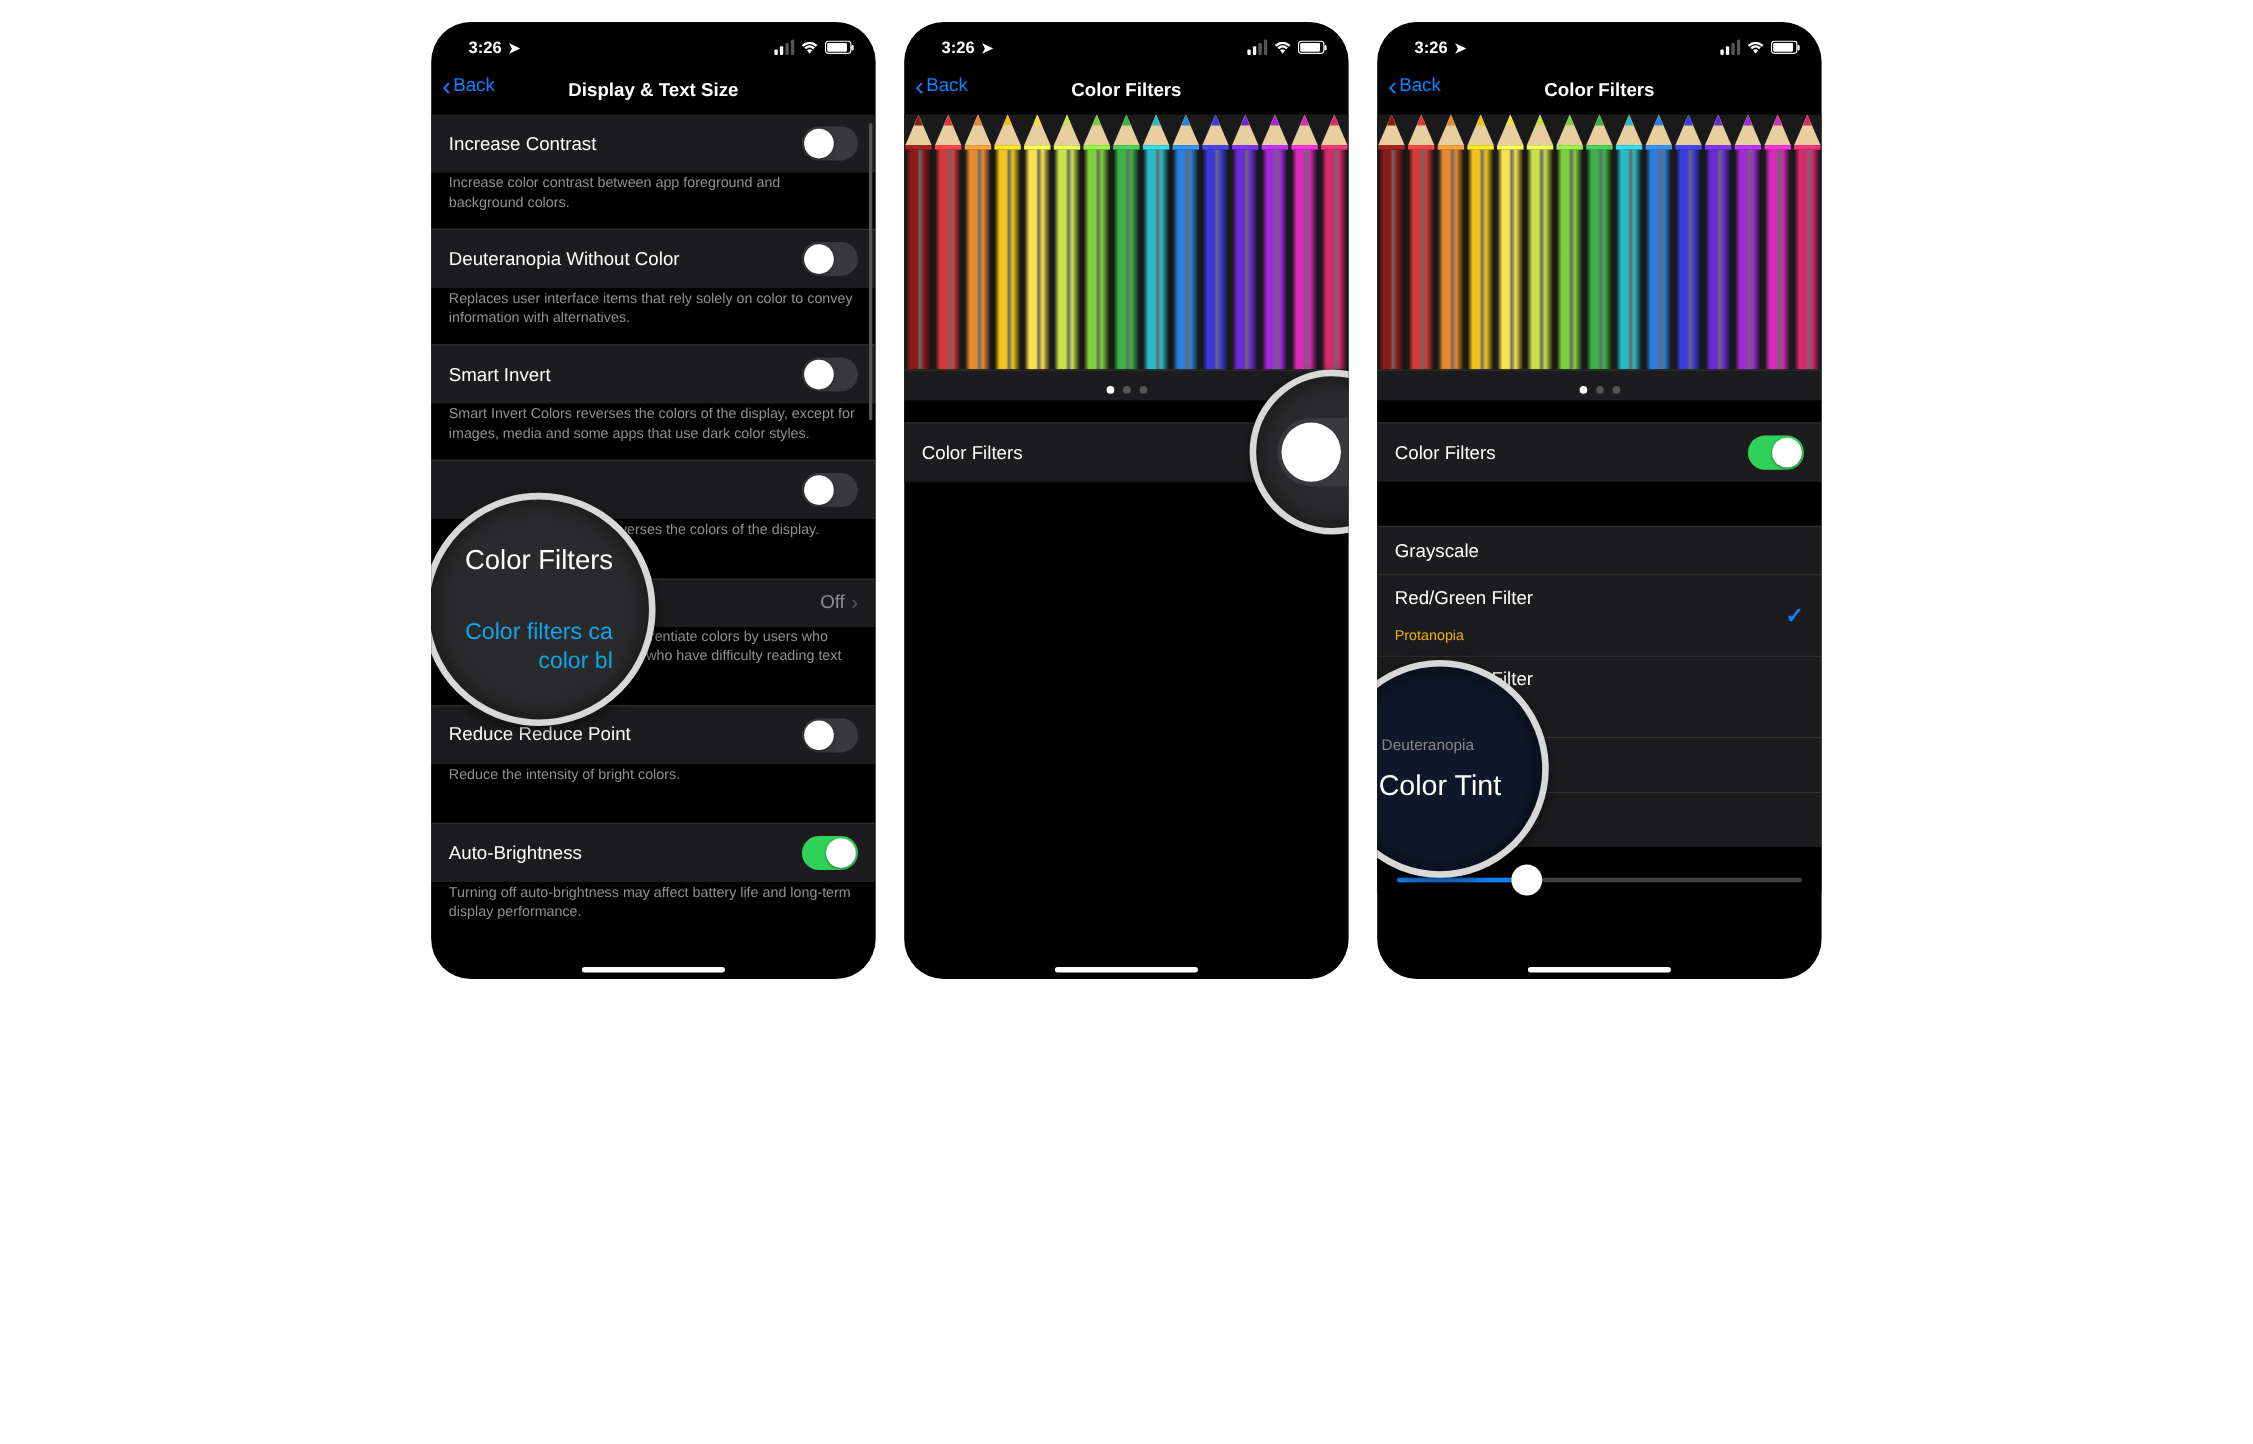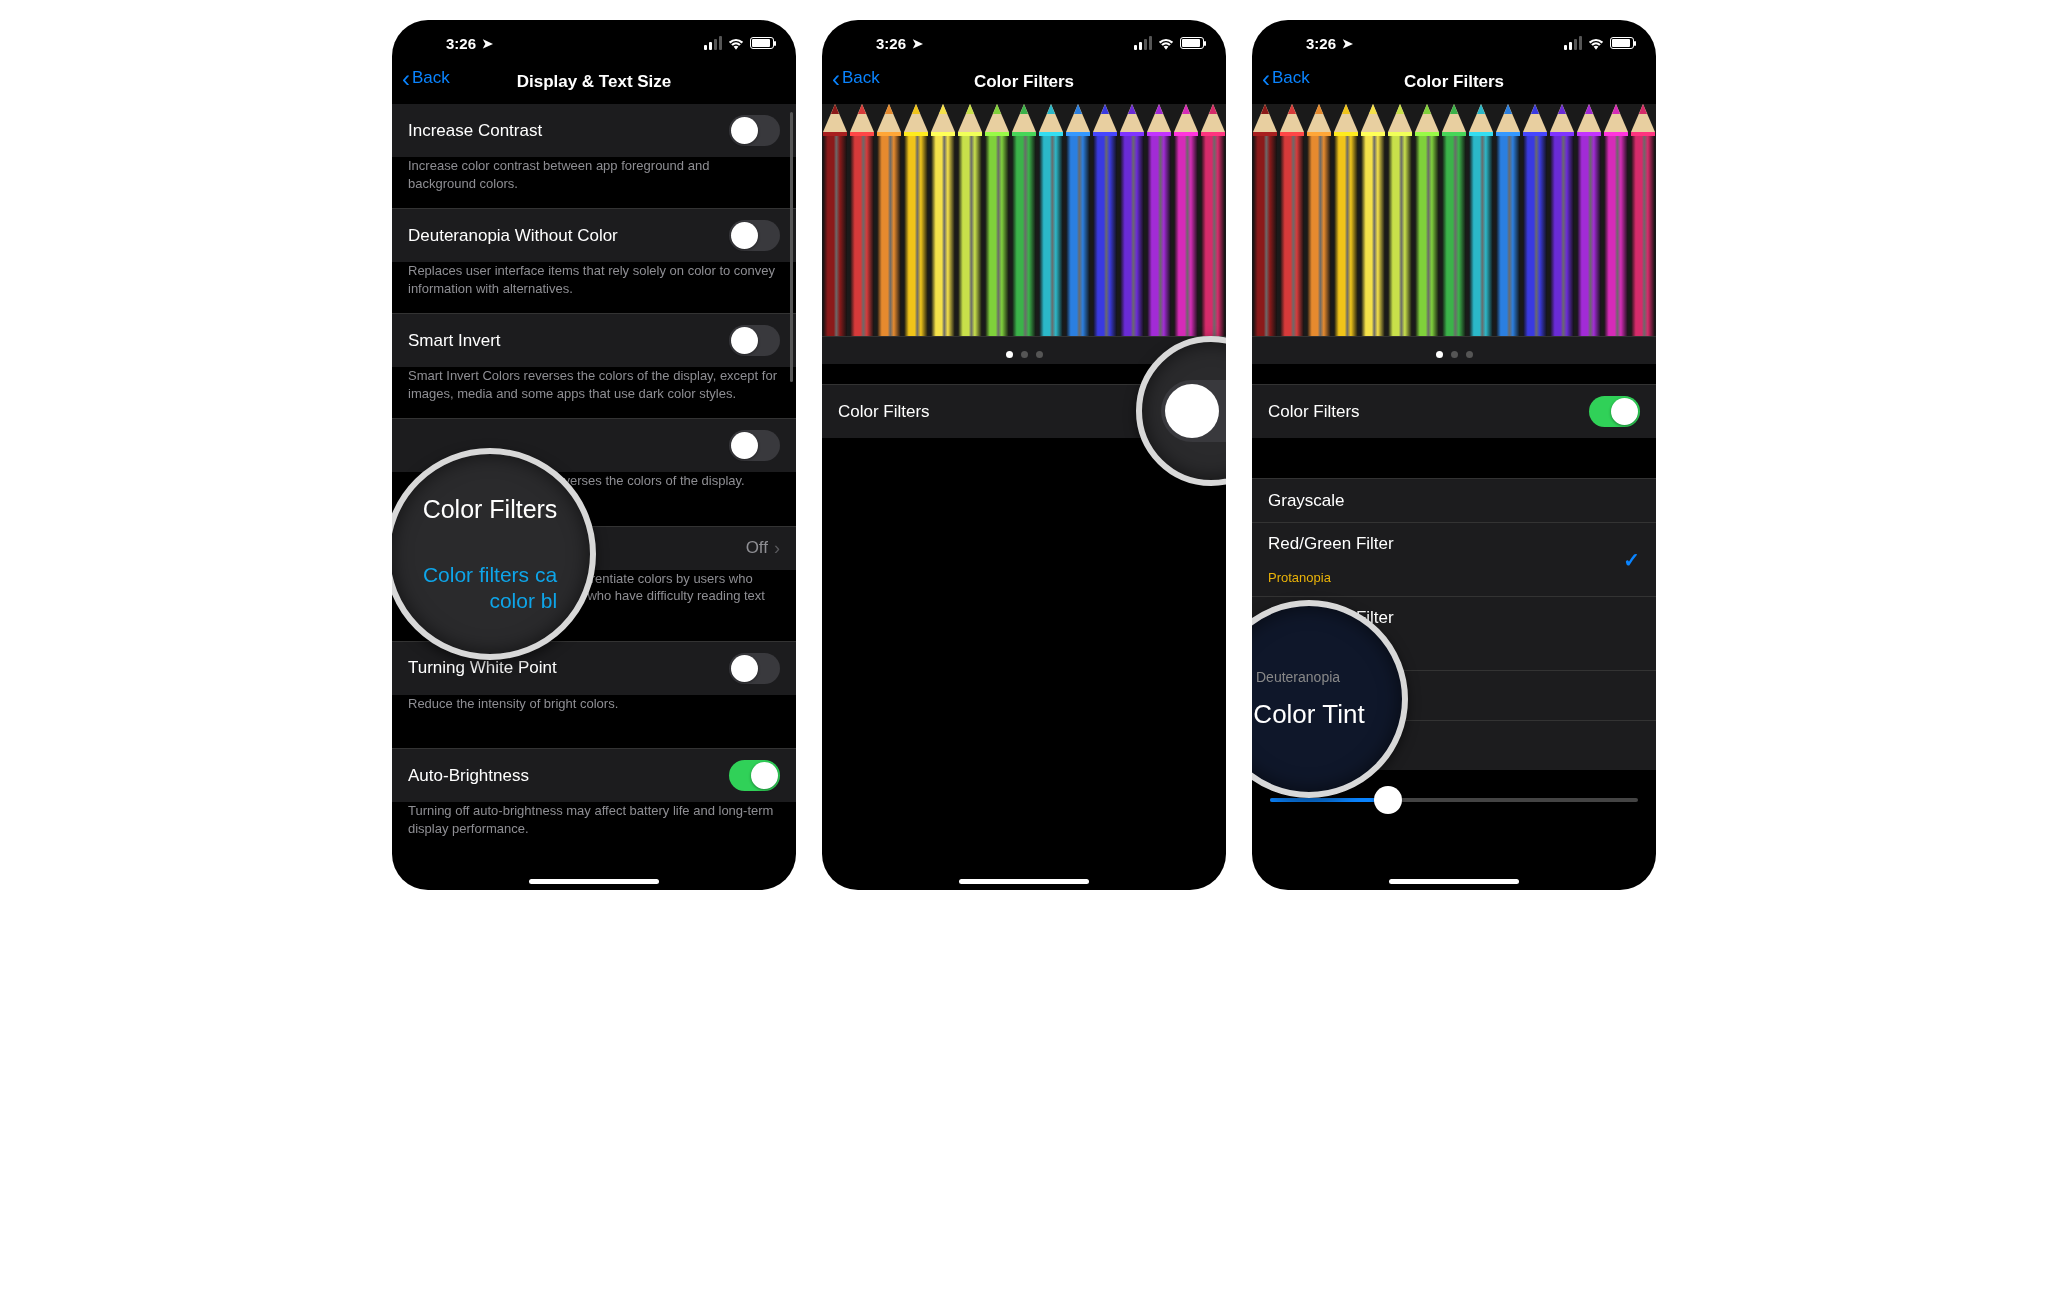--- a/index.html
+++ b/index.html
@@ -22,21 +22,21 @@
   }
   .status-bar {
     display: flex;
     align-items: center;
     justify-content: space-between;
     padding: 8px 22px 2px 34px;
     height: 40px;
     font-size: 15px;
     font-weight: 600;
   }
-  .status-left { display:flex; align-items:center; gap:6px;margin-left:20px;}
+  .status-left { display:flex; align-items:center; gap:6px;}
   .status-right { display: flex; align-items: center; gap: 6px; }
   .loc-arrow { font-size:13px; }
   .signal { display:flex; align-items:flex-end; gap:2px;}
   .signal i { width:3px; background:#fff; display:block; border-radius:1px;}
   .signal i:nth-child(1){height:5px}
   .signal i:nth-child(2){height:8px}
   .signal i:nth-child(3){height:11px; background:#555;}
   .signal i:nth-child(4){height:14px; background:#555;}
   .wifi { width:16px; height:12px; position:relative;}
   .wifi svg{width:16px;height:12px;}
@@ -249,21 +249,21 @@
       <span class="label">&nbsp;</span>
       <div class="cell-right">
         <span class="val">Off</span>
         <span class="chev-r">›</span>
       </div>
     </div>
     <div class="footer" style="padding-left:160px;">to differentiate colors by users who users who have difficulty reading text</div>
 
     <div class="group-gap"></div>
     <div class="cell">
-      <span class="label">Turning White Point</span>
+      <span class="label">Reduce Reduce Point</span>
       <div class="toggle">
           <div class="knob"></div>
         </div>
     </div>
     <div class="footer">Reduce the intensity of bright colors.</div>
 
     <div class="group-gap"></div>
     <div class="cell">
       <span class="label">Auto-Brightness</span>
       <div class="toggle on">

